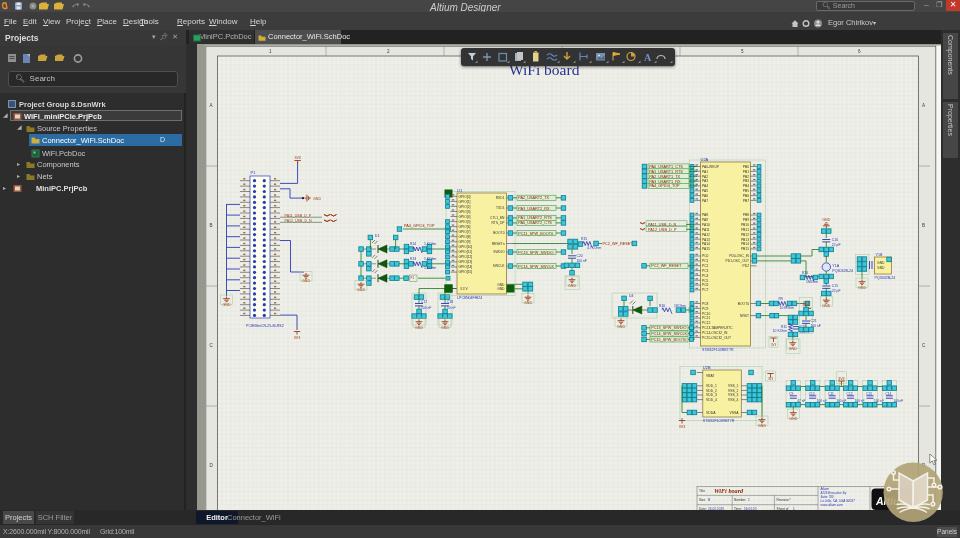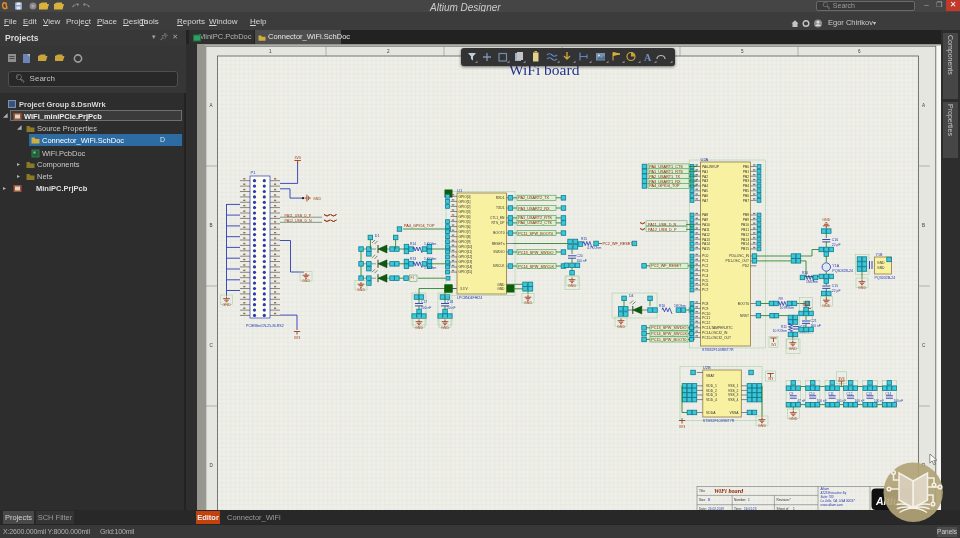--- a/index.html
+++ b/index.html
@@ -1391,21 +1391,21 @@
   <div class="abs" style="left:943px;top:33px;width:15px;height:66px;background:#464646;color:#c8c8c8;font-size:7px;">
     <span class="abs" style="left:11px;top:2px;transform:rotate(90deg);transform-origin:0 0;white-space:nowrap;">Components</span>
   </div>
   <div class="abs" style="left:943px;top:102px;width:15px;height:56px;background:#464646;color:#c8c8c8;font-size:7px;">
     <span class="abs" style="left:11px;top:2px;transform:rotate(90deg);transform-origin:0 0;white-space:nowrap;">Properties</span>
   </div>
 
   <div class="abs" style="left:0;top:510px;width:960px;height:14px;background:#282828;"></div>
   <div class="abs" style="left:3px;top:511px;width:31px;height:13px;background:#484848;color:#d2d2d2;font-size:7.5px;text-align:center;line-height:13px;">Projects</div>
   <div class="abs" style="left:36px;top:511px;width:38px;height:13px;background:#343434;color:#9b9b9b;font-size:7.5px;text-align:center;line-height:13px;">SCH Filter</div>
-  <div class="abs" style="left:196px;top:511px;width:24px;height:13px;background:#c2410c;color:#f2f2f2;font-size:7.5px;font-weight:bold;text-align:center;line-height:13px;">Editor</div>
+  <div class="abs" style="left:196px;top:511px;width:42px;height:13px;background:#0f172a;color:#f2f2f2;font-size:7.5px;font-weight:bold;text-align:center;line-height:13px;">Editor</div>
   <div class="abs" style="left:227px;top:511px;width:60px;height:13px;color:#9b9b9b;font-size:7.5px;line-height:13px;">Connector_WiFi</div>
 
   <div class="abs" style="left:0;top:524px;width:960px;height:14px;background:#383838;border-top:1px solid #262626;"></div>
   <div class="abs" style="left:3px;top:528px;color:#b2b2b2;font-size:7px;letter-spacing:-0.15px;">X:2600.000mil Y:8000.000mil</div>
   <div class="abs" style="left:100px;top:528px;color:#b2b2b2;font-size:7px;letter-spacing:-0.15px;">Grid:100mil</div>
   <div class="abs" style="left:937px;top:527px;width:20px;height:10px;background:#4d4d4d;color:#d2d2d2;font-size:6.5px;text-align:center;line-height:10px;">Panels</div>
 
   <svg class="abs" style="left:883px;top:462px;" width="61" height="61" viewBox="0 0 61 61">
     <circle cx="30.2" cy="30.2" r="29.7" fill="#b2a376" opacity="0.92"></circle>
     <g stroke="#f4f1e8" stroke-width="1.5" fill="none">

